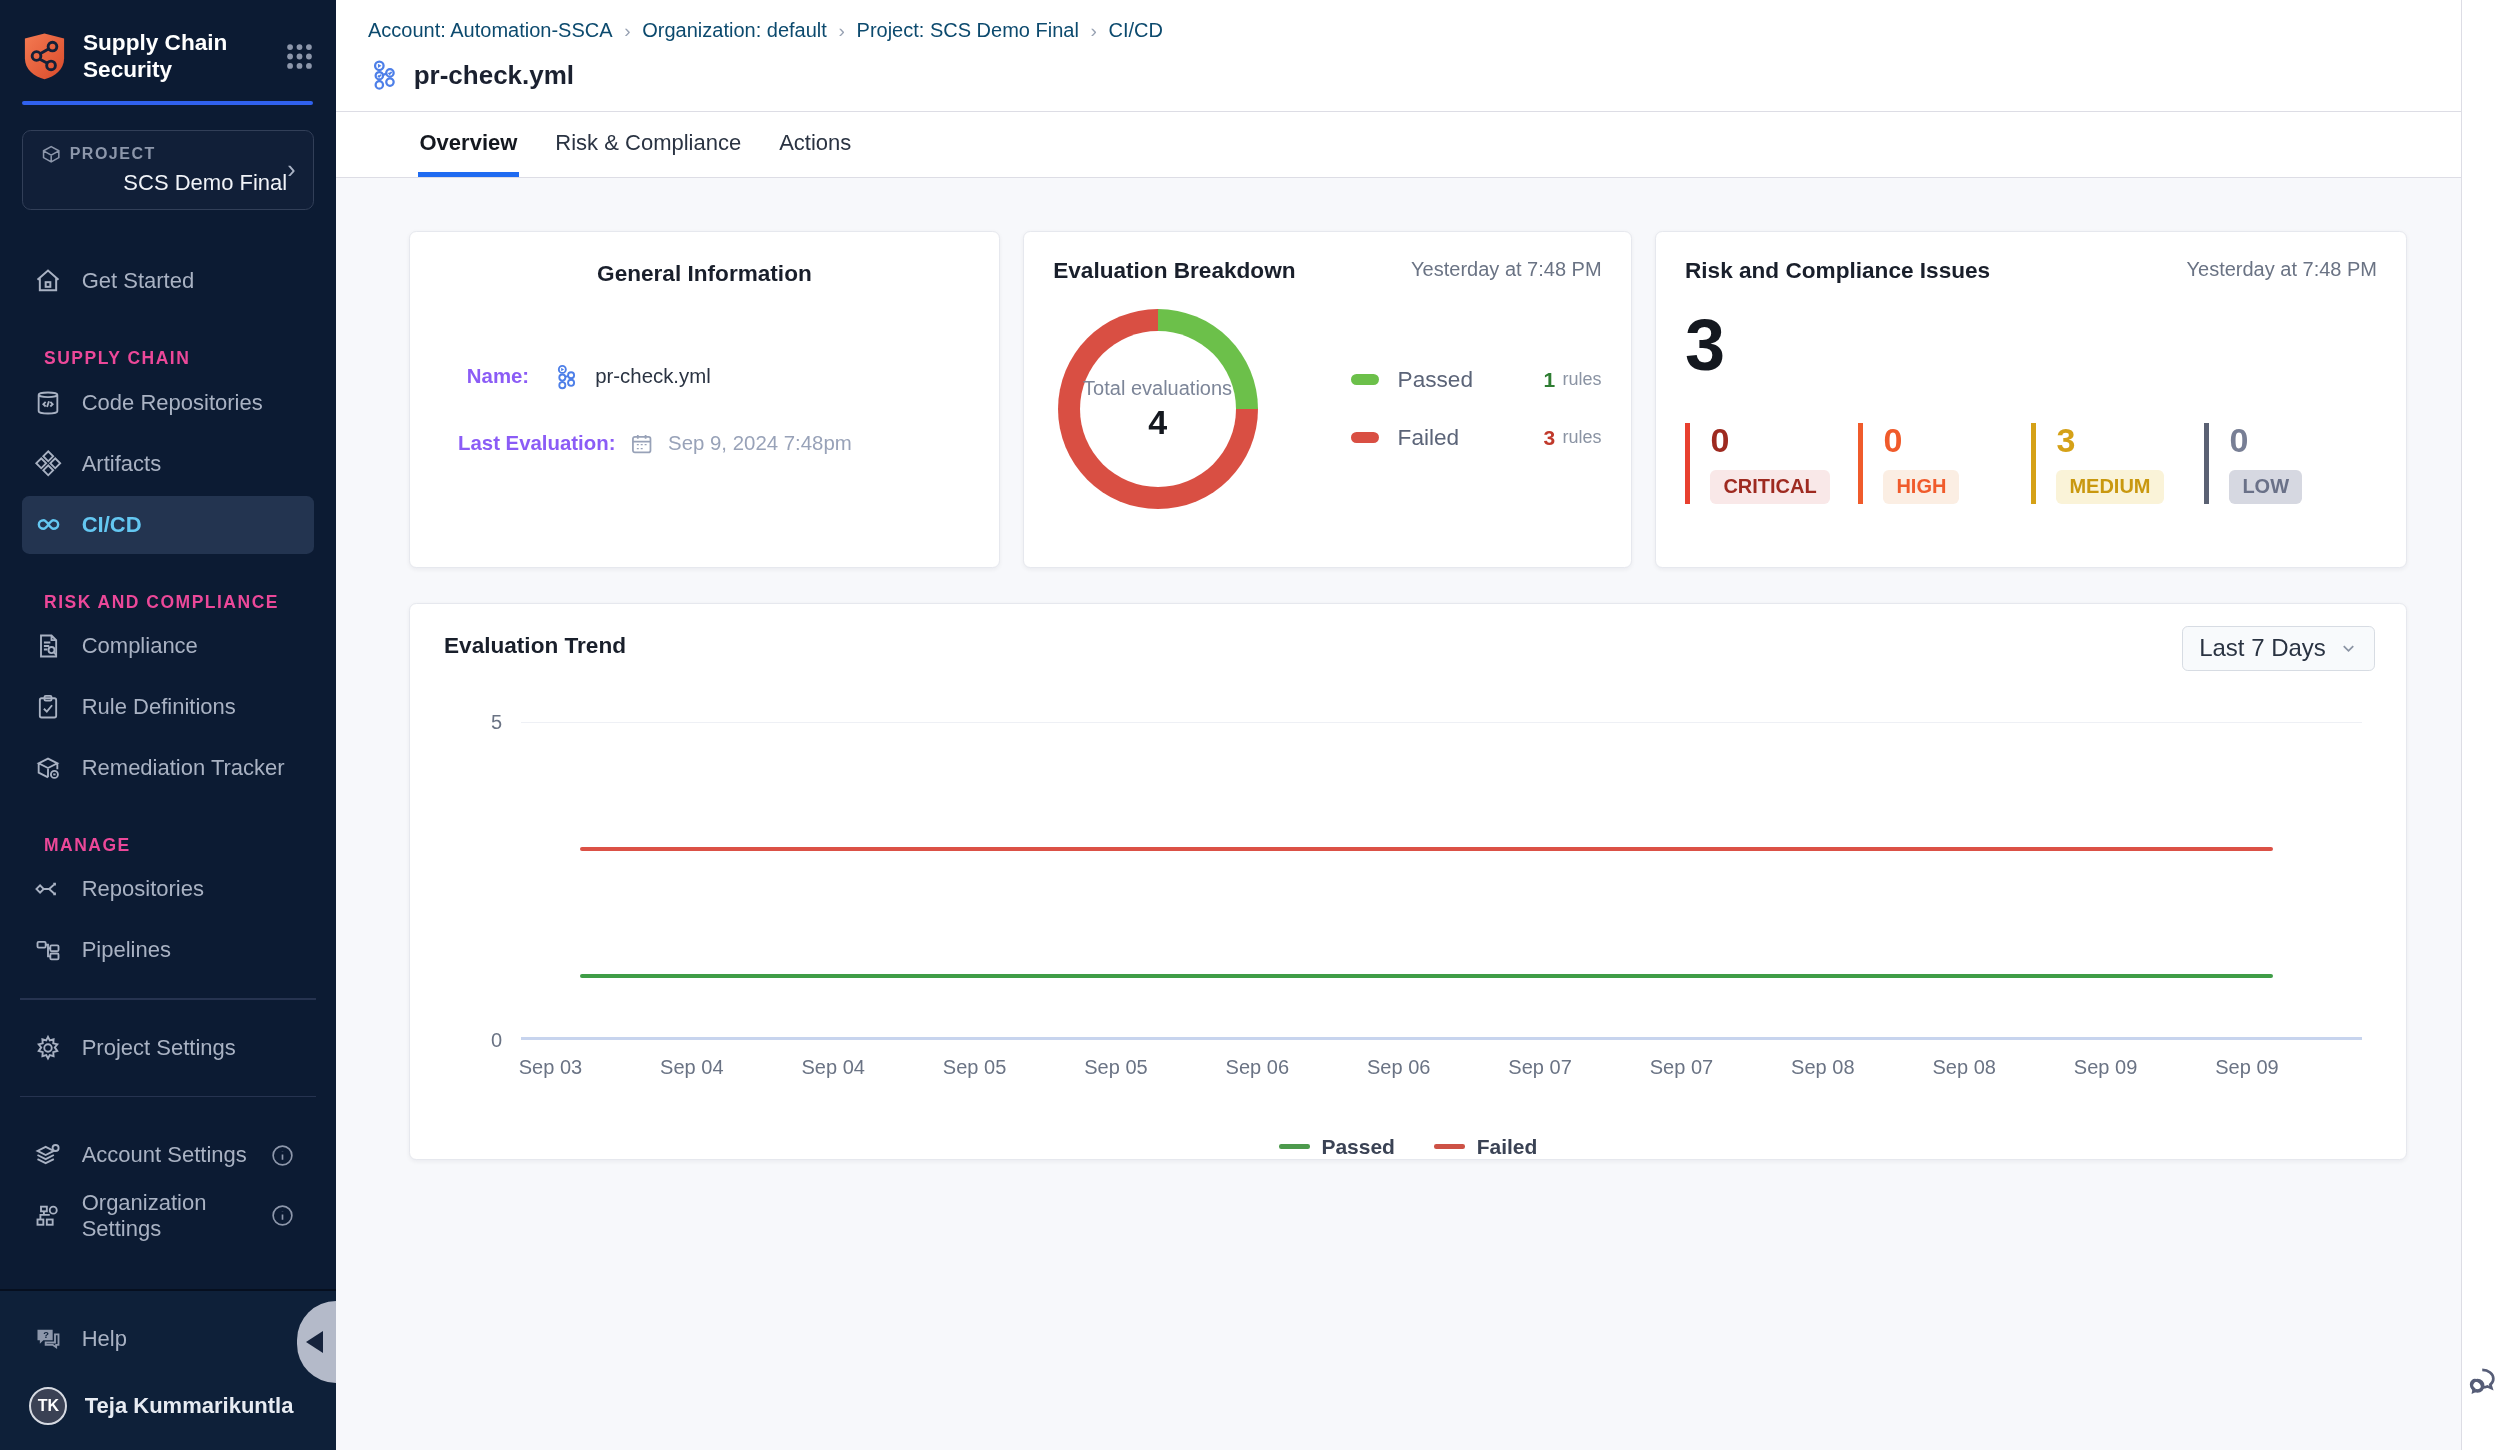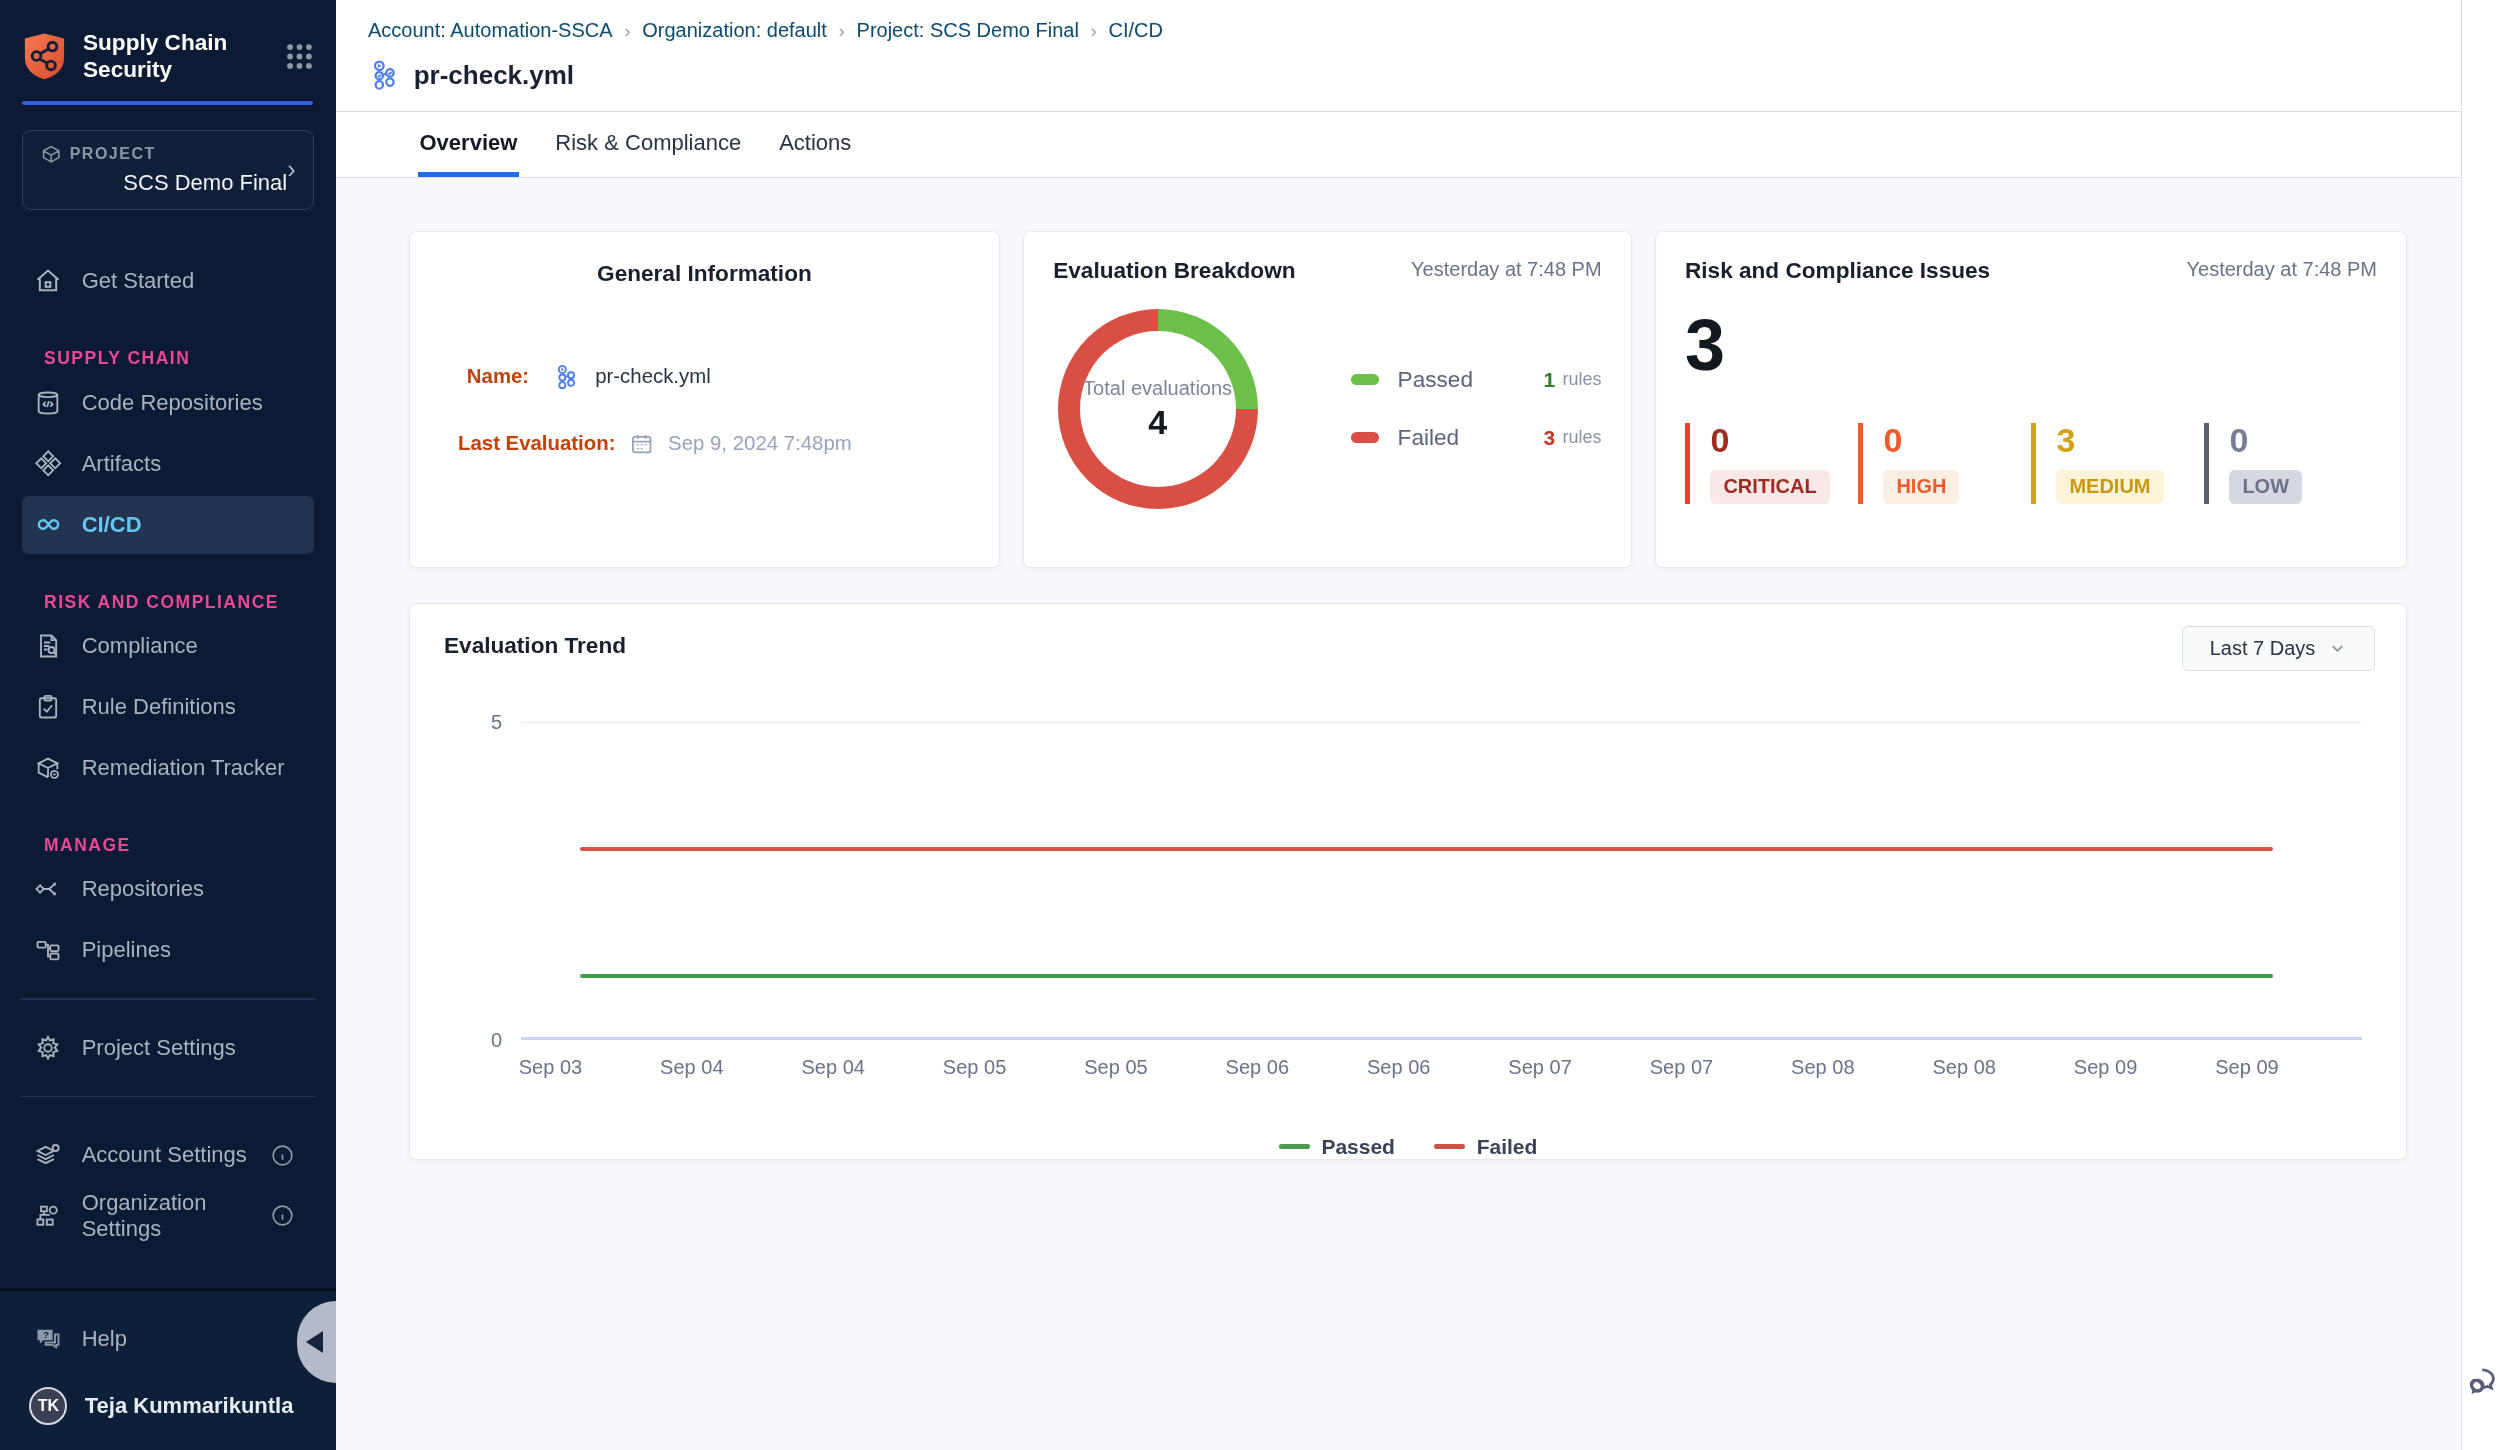--- a/index.html
+++ b/index.html
@@ -61,21 +61,21 @@
   .card { background:#ffffff; border:1.5px solid #e6e8ee; border-radius:7.3px; box-shadow:0 1.5px 4.4px rgba(16,24,40,.05); }
   .card-head { display:flex; align-items:flex-start; justify-content:space-between; }
   .card-title { font-size:22.6px; font-weight:bold; color:#191f2b; }
   .card-stamp { font-size:20px; color:#6a7384; }
 
   
   .card-general { flex:848; height:337px; padding:29px 48px;text-align:center; }
   .gi-row { display:flex; align-items:center; gap:14.6px; font-size:20.4px; }
   .gi-row.first { margin-top:76px; }
   .gi-row.second { margin-top:41px; }
-  .gi-label { font-weight:bold; color:#c2410c; min-width:80px; }
+  .gi-label { font-weight:bold; color:#8b5cf6; min-width:80px; }
   .gi-label.wide { min-width:146px; }
   .gi-value { color:#2a3342; }
   .gi-value.muted { color:#98a2b8; }
   .mini-pipe { width:28px; height:28px; color:#4d7fe8; }
   .cal-icon { width:23.4px; height:23.4px; color:#98a2b8; }
 
   
   .card-breakdown { flex:848; height:337px; padding:26px 29px; }
   .bd-body { display:flex; align-items:center; margin-top:25px; }
   .donut { width:200px; height:200px; border-radius:50%; position:relative; flex-shrink:0; margin-left:4.4px; }
@@ -109,21 +109,21 @@
   .sev-medium { border-color:#d5a117; }
   .sev-medium .sev-num { color:#d5a117; }
   .sev-medium .sev-badge { background:#faf3d8; color:#c9980f; }
   .sev-low { border-color:#5a6173; }
   .sev-low .sev-num { color:#787f95; }
   .sev-low .sev-badge { background:#d6d8e1; color:#6a7188; }
 
   
   .card-trend { margin-top:35px; height:557px; padding:29px 34px; position:relative; }
   .range-select { position:absolute; right:31px; top:22px; width:193px; height:45px; border:1.5px solid #d7dce3; border-radius:5.8px; background:#f8fafc; display:flex; align-items:center; justify-content:center; gap:13px; cursor:pointer; }
-  .range-label { font-size:20px; color:#2a3342; }
+  .range-label { font-size:24px; color:#2a3342; }
   .chev-down { width:19px; height:19px; color:#8a93a3; }
 
   .chart-wrap { margin-top:63px; position:relative; padding-left:77px; padding-right:10.2px; }
   .plot { position:relative; height:318px; }
   .gridline-top { position:absolute; left:0; right:0; top:0; height:1.5px; background:#eef0f5; }
   .baseline { position:absolute; left:0; right:0; bottom:0; height:2.2px; background:#c7d4ee; }
   .ylab { position:absolute; font-size:20px; color:#6a7384; left:-51px; width:32px; text-align:right; }
   .ylab.max { top:0; transform:translateY(-50%); }
   .ylab.min { bottom:0; transform:translateY(50%); }
   .series-line { position:absolute; left:3.2%; right:4.8%; height:4.4px; border-radius:2.2px; margin-top:-2.2px; }

